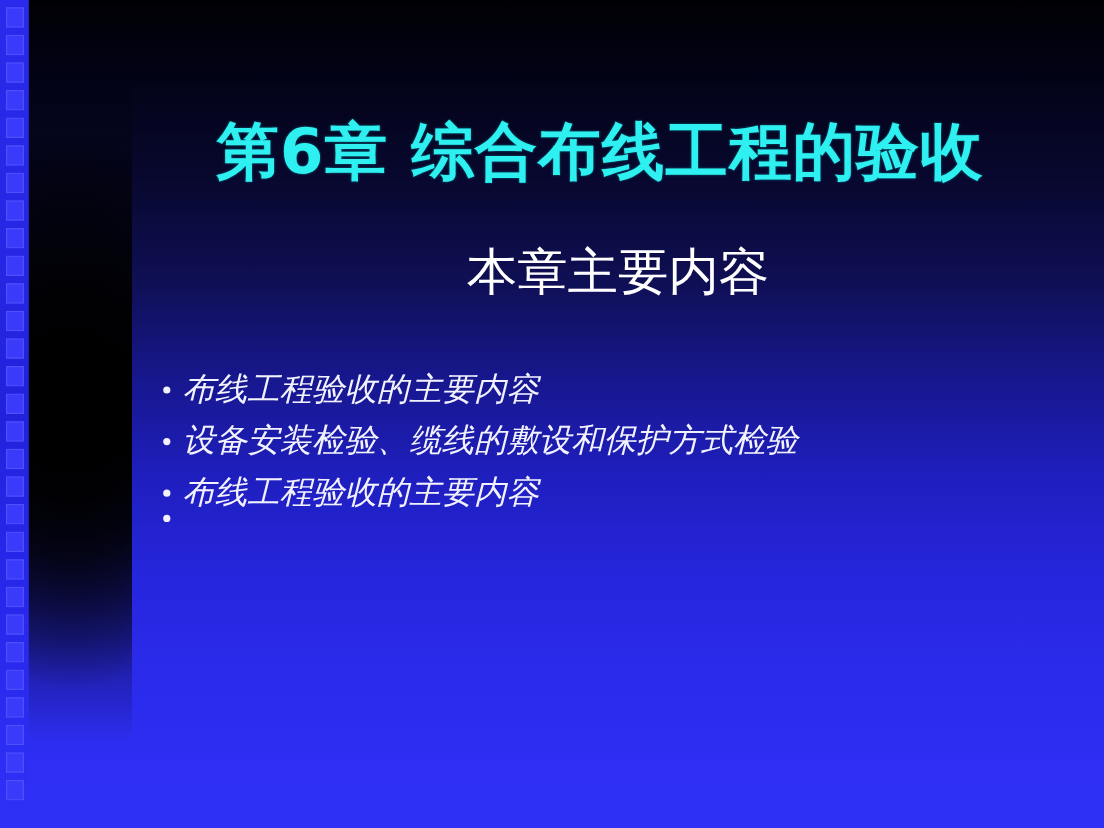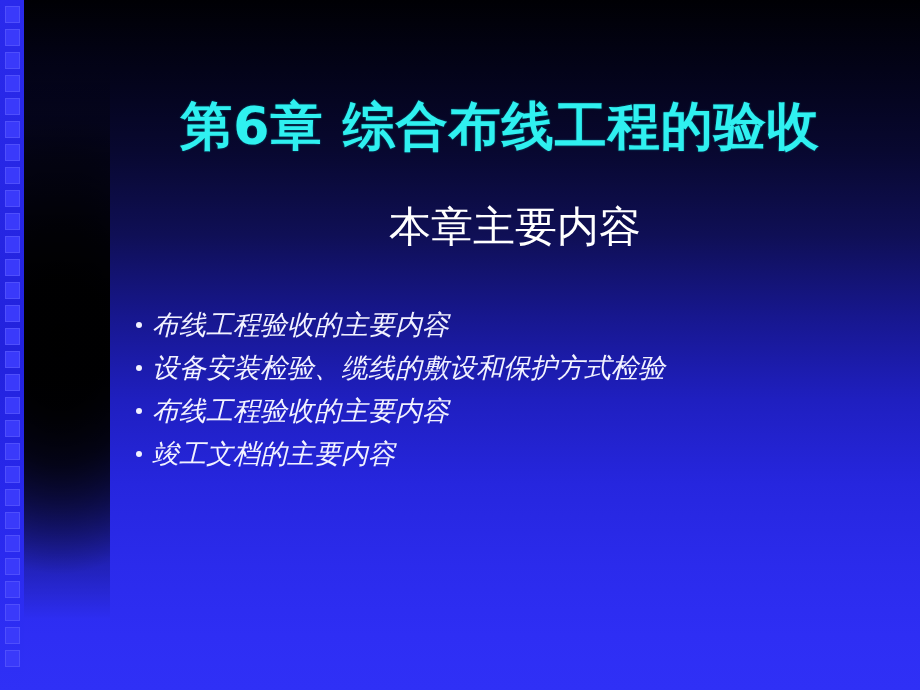--- a/index.html
+++ b/index.html
@@ -186,16 +186,16 @@
     </div>
 
   <div class="title">第6章 综合布线工程的验收</div>
 
   <div class="subtitle">本章主要内容</div>
 
   <div class="bullets" id="bullets">
       <div class="bullet"><span class="dot"></span><span>布线工程验收的主要内容</span></div>
       <div class="bullet"><span class="dot"></span><span>设备安装检验、缆线的敷设和保护方式检验</span></div>
       <div class="bullet"><span class="dot"></span><span>布线工程验收的主要内容</span></div>
-      <div class="bullet"><span class="dot"></span><span>竣工文档的主要内容</span></div>
+      <div class="bullet"><span class="dot"></span></div>
     </div>
 
 </div>
 
 </body></html>

